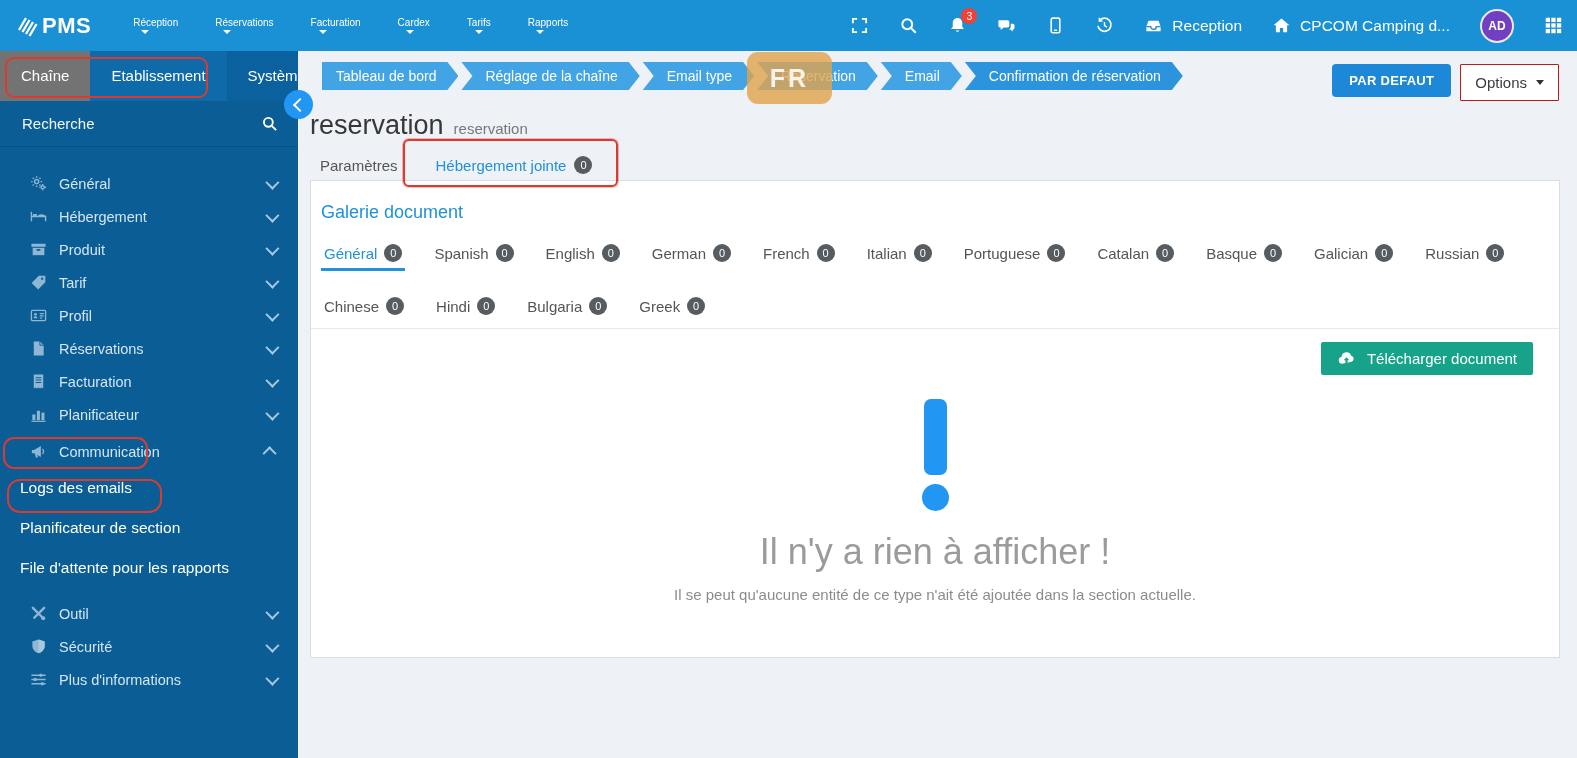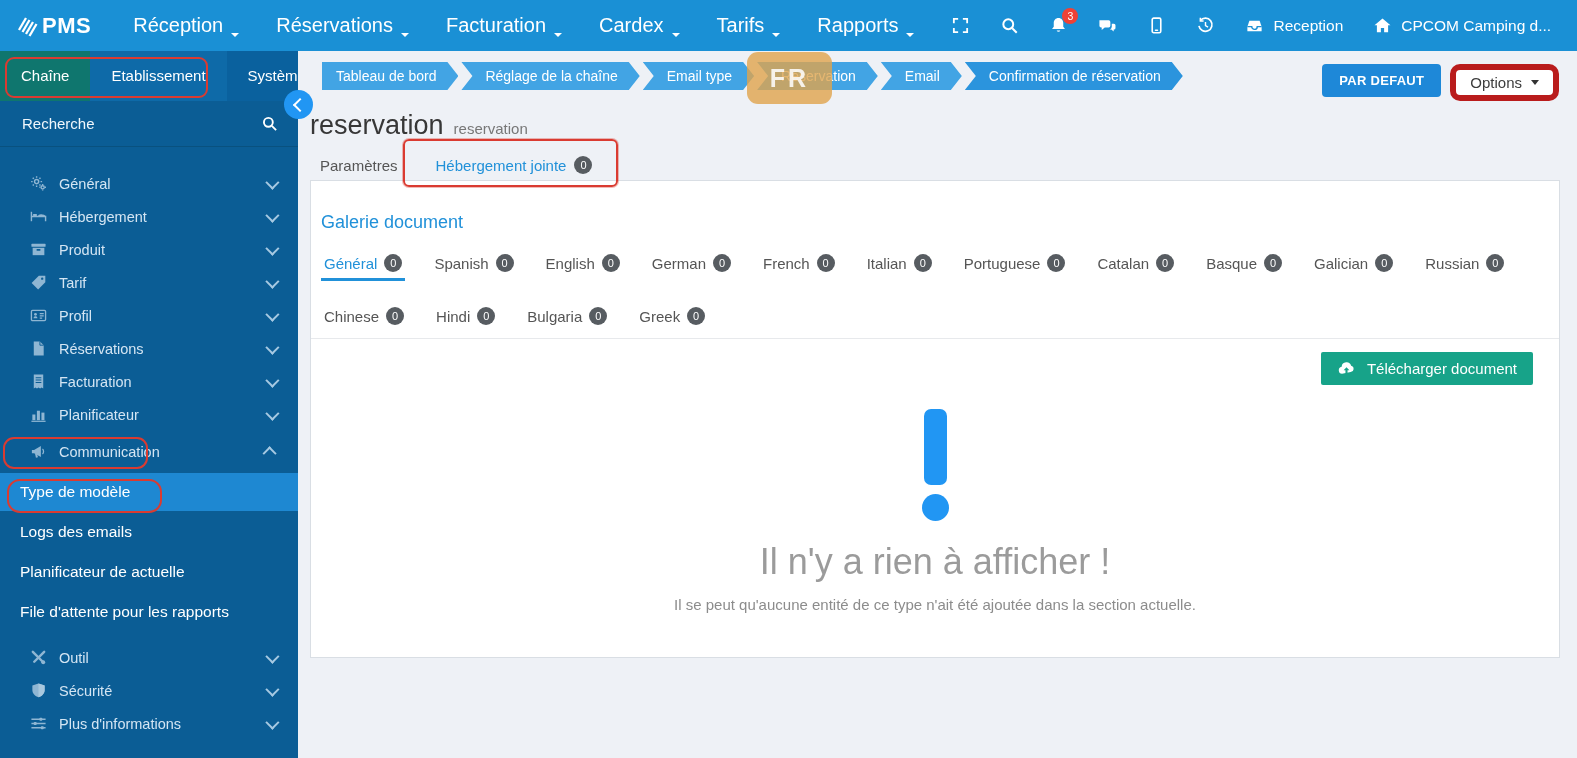--- a/index.html
+++ b/index.html
@@ -7,52 +7,52 @@
     width:1577px;height:758px;position:relative;overflow:hidden;
     font-family:"Liberation Sans","DejaVu Sans",sans-serif;
     background:#eef1f6;-webkit-font-smoothing:antialiased;
   }
   
   .navbar{position:absolute;top:0;left:0;right:0;height:51px;background:#1a90d5;
     display:flex;align-items:center;padding:0 14px 0 18px;box-sizing:border-box;color:#fff;}
   .logo{display:flex;align-items:center;gap:4px;margin-right:42px;cursor:pointer;}
   .logo-text{font-size:22px;font-weight:bold;letter-spacing:.5px;}
   .nav-menu{display:flex;align-items:center;gap:0;}
-  .nav-item{display:flex;align-items:flex-end;font-size:20px;margin-right:37px;cursor:pointer;}
+  .nav-item{display:flex;align-items:flex-start;font-size:10px;margin-right:37px;cursor:pointer;flex-direction:column;}
   .caret{display:inline-block;width:0;height:0;border-left:4px solid transparent;
     border-right:4px solid transparent;border-top:4.5px solid #fff;margin-left:8px;margin-top:2px;}
   .nav-right{margin-left:auto;display:flex;align-items:center;gap:30px;}
   .nico{position:relative;display:flex;align-items:center;cursor:pointer;}
   .nico svg{width:19px;height:19px;display:block;}
   .notif-badge{position:absolute;top:-8px;right:-10px;min-width:16px;height:16px;border-radius:9px;
     background:#ef4136;color:#fff;font-size:10.5px;display:flex;align-items:center;justify-content:center;
     padding:0 3px;box-sizing:border-box;}
   .nav-entity{display:flex;align-items:center;gap:9px;font-size:15.5px;cursor:pointer;white-space:nowrap;}
   .avatar{width:30px;height:30px;border-radius:50%;background:#7040c0;border:2px solid #ece9f5;
     color:#fff;font-size:12px;font-weight:bold;display:flex;align-items:center;justify-content:center;cursor:pointer;}
   
   .scopebar{position:absolute;top:51px;left:0;width:298px;height:50px;background:#0a619e;display:flex;}
   .scope-tab{line-height:50px;padding:0 21px;color:#fff;font-size:15px;cursor:pointer;white-space:nowrap;}
-  .scope-tab.active{background:#0f766e;}
+  .scope-tab.active{background:#737373;}
   .scope-tab.second{background:#0e6aa8;}
   
   .crumbbar{position:absolute;top:51px;left:298px;right:0;height:50px;background:#eef1f6;
     display:flex;align-items:center;padding-left:24px;box-sizing:border-box;}
   .crumbs{display:flex;align-items:center;}
   .crumb{height:28px;line-height:28px;background:#42a4e4;color:#fff;font-size:14px;
     padding:0 22px 0 14px;margin-right:3px;white-space:nowrap;cursor:pointer;
     clip-path:polygon(0 0,calc(100% - 11px) 0,100% 50%,calc(100% - 11px) 100%,0 100%);}
   .crumb.notch{padding-left:24px;
     clip-path:polygon(0 0,calc(100% - 11px) 0,100% 50%,calc(100% - 11px) 100%,0 100%,11px 50%);}
   .crumb.last{background:#2b94dd;}
   .crumb-actions{position:absolute;right:18px;top:13px;display:flex;gap:9px;}
   .btn-primary{height:33px;background:#1e88d8;color:#fff;border:none;border-radius:4px;
     font-size:13px;font-weight:bold;padding:0 17px;letter-spacing:.3px;cursor:pointer;
     font-family:inherit;}
-  .btn-options{height:37px;background:#fff;color:#3c3c3c;border:6px solid #b91c1c;border-radius:10px;
+  .btn-options{height:37px;background:#fff;color:#3c3c3c;border:1px solid #b91c1c;border-radius:1px;
     font-size:15px;padding:0 14px;display:flex;align-items:center;gap:9px;cursor:pointer;font-family:inherit;}
   .caret-dark{display:inline-block;width:0;height:0;border-left:4.5px solid transparent;
     border-right:4.5px solid transparent;border-top:5px solid #333;}
   
   .sidebar{position:absolute;top:101px;left:0;bottom:0;width:298px;background:#0b5d95;box-sizing:border-box;}
   .search-row{height:45px;display:flex;align-items:center;padding:0 20px;border-bottom:1px solid #09517f;}
   .search-input{flex:1;background:transparent;border:none;outline:none;color:#f0f7fc;font-size:15px;
     font-family:inherit;}
   .search-input::placeholder{color:#f0f7fc;opacity:1;}
   .search-row svg{width:17px;height:17px;}
@@ -73,21 +73,21 @@
   .page-head{padding:9px 8px 0 12px;}
   .page-title{display:inline;font-size:27px;font-weight:400;color:#373737;margin:0;}
   .page-subtitle{font-size:15px;color:#777;margin-left:10px;}
   .ctabs{display:flex;gap:38px;margin:15px 0 0 22px;align-items:flex-end;}
   .ctab{font-size:15px;color:#555;padding-bottom:12px;cursor:pointer;display:flex;align-items:center;gap:8px;}
   .ctab.active{color:#2191d9;border-bottom:3px solid #2191d9;padding-bottom:9px;}
   .badge{min-width:18px;height:18px;border-radius:50%;background:#575c61;color:#fff;font-size:11px;
     display:flex;align-items:center;justify-content:center;box-sizing:border-box;}
   .panel{position:absolute;top:79px;left:12px;right:17px;bottom:100px;background:#fff;
     border:1px solid #d9dee4;box-sizing:border-box;}
-  .gal-head{margin:31px 0 0 10px;font-size:18px;color:#2191d9;}
+  .gal-head{margin:21px 0 0 10px;font-size:18px;color:#2191d9;}
   .lang-tabs{margin:21px 10px 0 10px;display:flex;flex-wrap:wrap;row-gap:13px;align-items:flex-end;}
   .lang-tab{display:flex;align-items:center;gap:7px;margin-right:26px;color:#555;font-size:15px;
     padding:0 3px 9px 3px;cursor:pointer;}
   .lang-tab.active{color:#2191d9;border-bottom:3px solid #2191d9;padding-bottom:6px;}
   .lt-break{flex-basis:100%;height:0;}
   .sep{border:none;border-top:1px solid #e7e9ec;margin:4px 0 0 0;}
   .upload-row{display:flex;justify-content:flex-end;padding:13px 26px 0 0;}
   .btn-upload{height:33px;background:#17a389;color:#fff;border:none;border-radius:2px;font-size:15px;
     display:flex;align-items:center;gap:11px;padding:0 16px;cursor:pointer;font-family:inherit;}
   .btn-upload svg{width:19px;height:19px;}
@@ -364,28 +364,25 @@
         <svg viewBox="0 0 18 18" fill="#8fb6d3">
             <path d="M2 7.3v3.6h2.3l7.2 4V3.3l-7.2 4z"></path>
             <path d="M13.2 6.3c1.5 1 1.5 4.4 0 5.4" stroke="#8fb6d3" stroke-width="1.4" fill="none"></path>
             <path d="M5.3 11.3l1 4.2 2.1-.5-.9-3.4z"></path>
           </svg>
       </span>
       <span>Communication</span>
       <span class="chev up"></span>
     </div>
 
-    <div class="s-sub active">
-      <span>Type de modèle</span>
-    </div>
     <div class="s-sub">
       <span>Logs des emails</span>
     </div>
     <div class="s-sub">
-      <span>Planificateur de actuelle</span>
+      <span>Planificateur de section</span>
     </div>
     <div class="s-sub">
       <span>File d'attente pour les rapports</span>
     </div>
 
     <div class="s-item after-subs">
       <span class="s-ic">
         <svg viewBox="0 0 18 18" stroke="#8fb6d3" fill="#8fb6d3">
             <path d="M3 3l10.5 10.5" stroke-width="2.6" stroke-linecap="round"></path>
             <path d="M15 3L4.5 13.5" stroke-width="2.6" stroke-linecap="round"></path>

